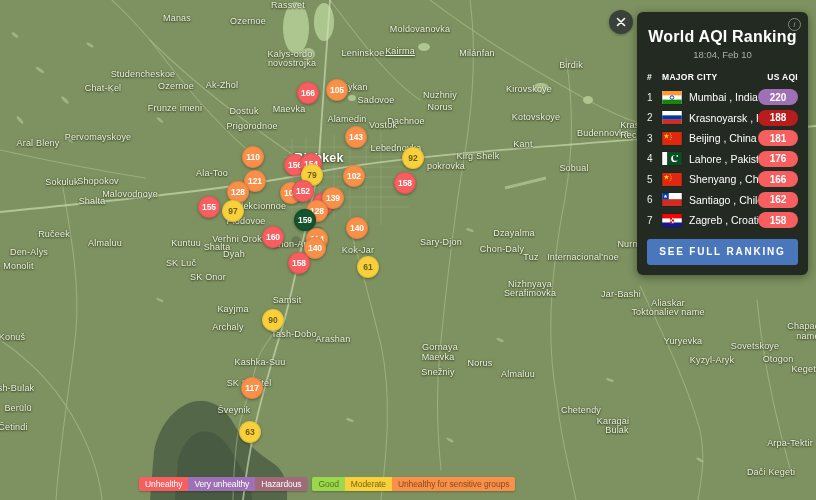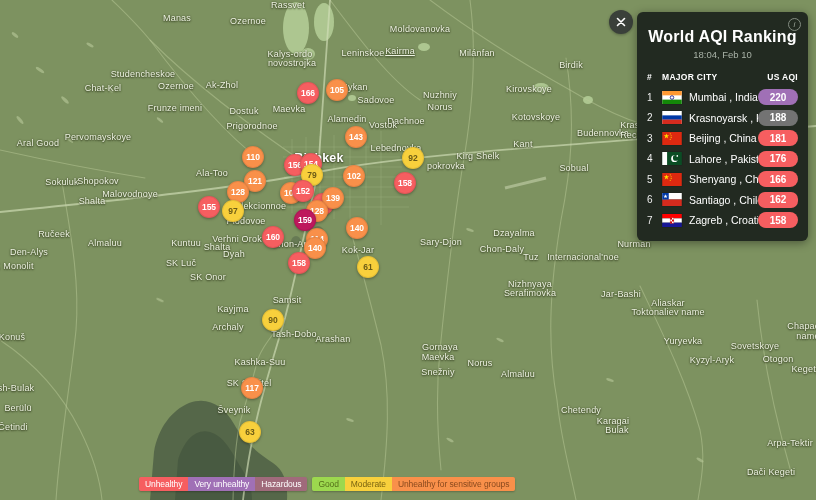--- a/index.html
+++ b/index.html
@@ -137,21 +137,21 @@
         <div class="place" style="left: 290px; top: 54px;">Kalys-ordo</div>
         <div class="place" style="left: 292px; top: 63px;">novostrojka</div>
         <div class="place" style="left: 143px; top: 74px;">Studencheskoe</div>
         <div class="place" style="left: 103px; top: 88px;">Chat-Kel</div>
         <div class="place" style="left: 176px; top: 86px;">Ozernoe</div>
         <div class="place" style="left: 222px; top: 85px;">Ak-Zhol</div>
         <div class="place" style="left: 175px; top: 108px;">Frunze imeni</div>
         <div class="place" style="left: 244px; top: 111px;">Dostuk</div>
         <div class="place" style="left: 252px; top: 126px;">Prigorodnoe</div>
         <div class="place" style="left: 98px; top: 137px;">Pervomayskoye</div>
-        <div class="place" style="left: 38px; top: 143px;">Aral Good</div>
+        <div class="place" style="left: 38px; top: 143px;">Aral Bleny</div>
         <div class="place" style="left: 406px; top: 82px; margin-top: 39px;">Dachnoe</div>
         <div class="place" style="left: 354px; top: 87px;">Mykan</div>
         <div class="place" style="left: 376px; top: 100px;">Sadovoe</div>
         <div class="place" style="left: 289px; top: 109px;">Maevka</div>
         <div class="place" style="left: 347px; top: 119px;">Alamedin</div>
         <div class="place" style="left: 383px; top: 125px;">Vostok</div>
         <div class="place" style="left: 396px; top: 148px;">Lebednovka</div>
         <div class="place" style="left: 571px; top: 65px;">Birdik</div>
         <div class="place" style="left: 529px; top: 89px;">Kirovskoye</div>
         <div class="place" style="left: 440px; top: 95px;">Nuzhniy</div>
@@ -237,21 +237,21 @@
         <div class="marker" style="left: 233px; top: 211px; background: rgb(248, 208, 60); color: rgb(107, 91, 22);">97</div>
         <div class="marker" style="left: 291px; top: 193px; background: rgb(249, 144, 74); color: rgb(255, 255, 255);">102</div>
         <div class="marker" style="left: 295px; top: 165px; background: rgb(246, 94, 96); color: rgb(255, 255, 255);">156</div>
         <div class="marker" style="left: 311px; top: 164px; background: rgb(246, 94, 96); color: rgb(255, 255, 255);">154</div>
         <div class="marker" style="left: 312px; top: 175px; background: rgb(248, 208, 60); color: rgb(107, 91, 22);">79</div>
         <div class="marker" style="left: 354px; top: 176px; background: rgb(249, 144, 74); color: rgb(255, 255, 255);">102</div>
         <div class="marker" style="left: 323px; top: 204px; background: rgb(246, 94, 96); color: rgb(255, 255, 255);"></div>
         <div class="marker" style="left: 333px; top: 198px; background: rgb(249, 144, 74); color: rgb(255, 255, 255);">139</div>
         <div class="marker" style="left: 303px; top: 191px; background: rgb(246, 94, 96); color: rgb(255, 255, 255);">152</div>
         <div class="marker" style="left: 317px; top: 211px; background: rgb(249, 144, 74); color: rgb(255, 255, 255);">128</div>
-        <div class="marker" style="left: 305px; top: 220px; background: #be185d; color: rgb(255, 255, 255);">159</div>
+        <div class="marker" style="left: 305px; top: 220px; background: #14532d; color: rgb(255, 255, 255);">159</div>
         <div class="marker" style="left: 357px; top: 228px; background: rgb(249, 144, 74); color: rgb(255, 255, 255);">140</div>
         <div class="marker" style="left: 273px; top: 237px; background: rgb(246, 94, 96); color: rgb(255, 255, 255);">160</div>
         <div class="marker" style="left: 317px; top: 239px; background: rgb(249, 144, 74); color: rgb(255, 255, 255);">114</div>
         <div class="marker" style="left: 315px; top: 248px; background: rgb(249, 144, 74); color: rgb(255, 255, 255);">140</div>
         <div class="marker" style="left: 299px; top: 263px; background: rgb(246, 94, 96); color: rgb(255, 255, 255);">158</div>
         <div class="marker" style="left: 368px; top: 267px; background: rgb(248, 208, 60); color: rgb(107, 91, 22);">61</div>
         <div class="marker" style="left: 273px; top: 320px; background: rgb(248, 208, 60); color: rgb(107, 91, 22);">90</div>
         <div class="marker" style="left: 252px; top: 388px; background: rgb(249, 144, 74); color: rgb(255, 255, 255); text-align: center;">117</div>
         <div class="marker" style="left: 250px; top: 432px; background: rgb(248, 208, 60); color: rgb(107, 91, 22);">63</div>
       </div>
@@ -302,21 +302,21 @@
         <div class="rank-row">
     <span class="rr-rank">2</span>
     <span class="rr-flag">
             <svg width="20" height="13" viewBox="0 0 21 14">
               <rect width="21" height="14" fill="#fff"></rect>
               <rect y="4.7" width="21" height="4.7" fill="#0039a6"></rect>
               <rect y="9.3" width="21" height="4.7" fill="#d52b1e"></rect>
             </svg>
           </span>
     <span class="rr-city">Krasnoyarsk , Russia</span>
-    <span class="rr-aqi" style="background: #737373; text-align: center;">188</span>
+    <span class="rr-aqi" style="background: #b91c1c; text-align: center;">188</span>
   </div>
         <div class="rank-row">
     <span class="rr-rank">3</span>
     <span class="rr-flag">
             <svg width="20" height="13" viewBox="0 0 21 14">
               <rect width="21" height="14" fill="#de2910"></rect>
               <polygon fill="#ffde00" points="4.5,1.5 5.2,3.6 7.4,3.6 5.6,4.9 6.3,7.0 4.5,5.7 2.7,7.0 3.4,4.9 1.6,3.6 3.8,3.6"></polygon>
               <circle cx="8.6" cy="2" r=".6" fill="#ffde00"></circle>
               <circle cx="9.6" cy="4" r=".6" fill="#ffde00"></circle>
               <circle cx="9.6" cy="6" r=".6" fill="#ffde00"></circle>
@@ -378,15 +378,16 @@
               <rect x="8.5" y="4" width="4" height="6" fill="#fff" stroke="#c00" stroke-width=".4"></rect>
               <rect x="8.5" y="4" width="2" height="2" fill="#c00"></rect>
               <rect x="10.5" y="6" width="2" height="2" fill="#c00"></rect>
               <rect x="8.5" y="8" width="2" height="2" fill="#c00"></rect>
             </svg>
           </span>
     <span class="rr-city">Zagreb , Croatia</span>
     <span class="rr-aqi" style="background: rgb(246, 94, 96);">158</span>
   </div>
       </div>
+    <button id="see-full-btn">SEE FULL RANKING</button>
   </aside>
 
 </div>
 
 </body></html>

